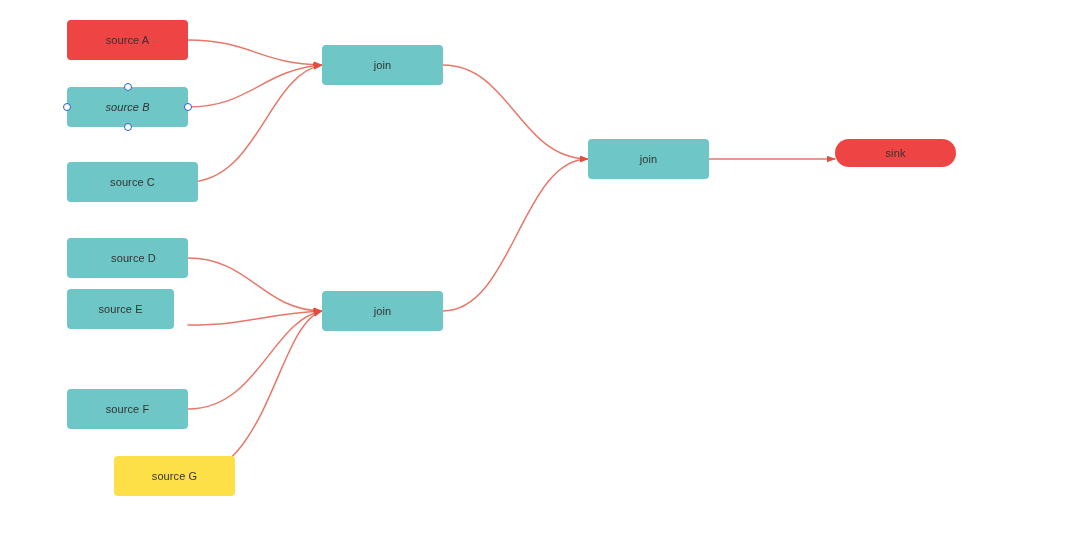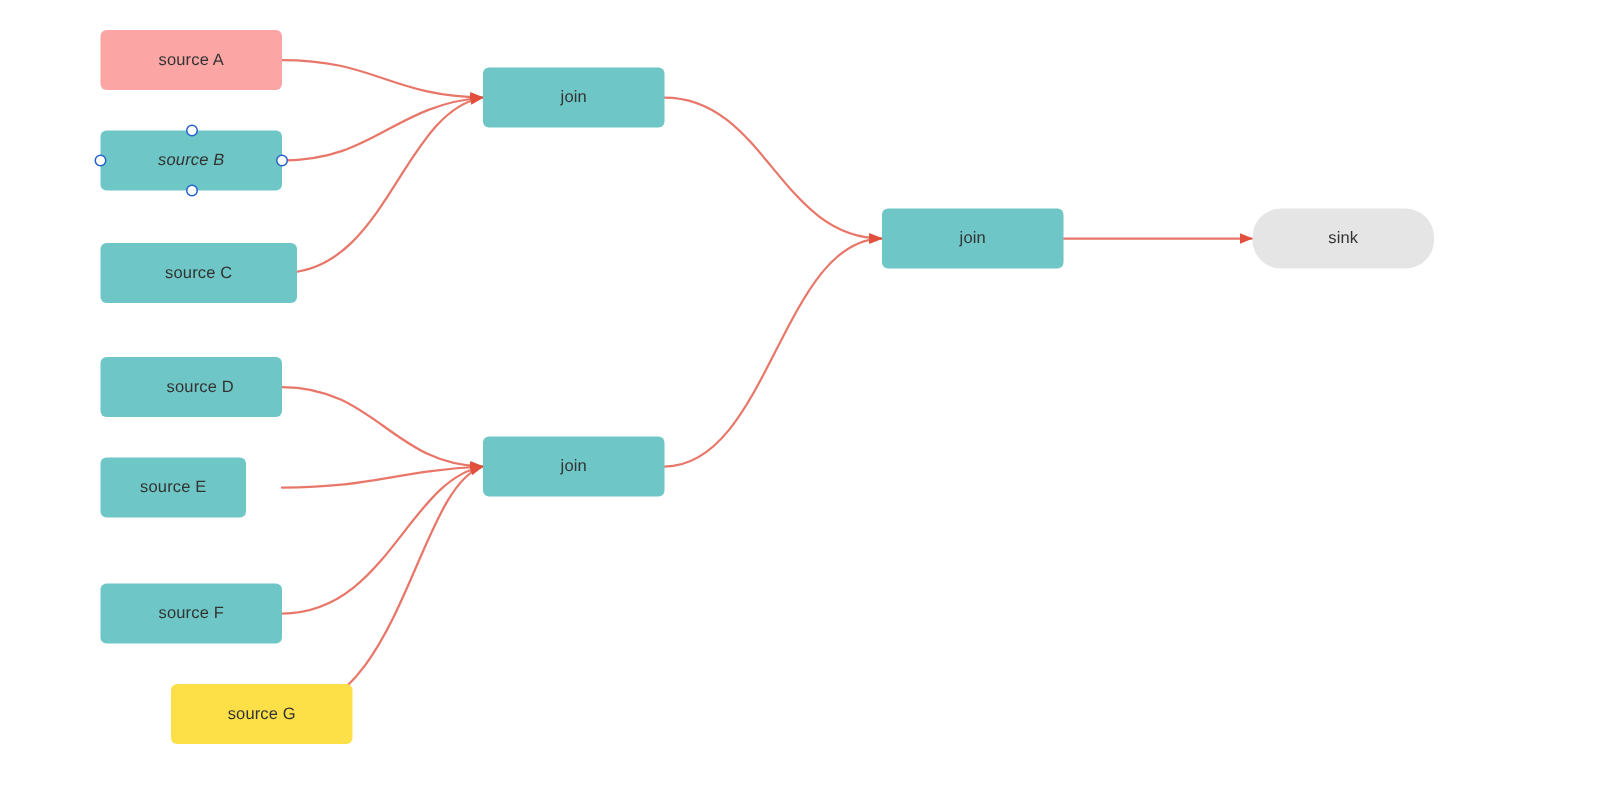--- a/index.html
+++ b/index.html
@@ -76,52 +76,52 @@
         <path d="M 188,325 C 250,325 262,314 322,311" fill="none" stroke="#e8776a" stroke-width="1.5" stroke-linecap="round" marker-end="url(#arrowhead)"></path>
         <path d="M 188,409 C 258,409 272,320 322,311" fill="none" stroke="#e8776a" stroke-width="1.5" stroke-linecap="round" marker-end="url(#arrowhead)"></path>
         <path d="M 188,476 C 268,476 278,324 322,311" fill="none" stroke="#e8776a" stroke-width="1.5" stroke-linecap="round" marker-end="url(#arrowhead)"></path>
         <path d="M 443,65 C 510,65 520,159 588,159" fill="none" stroke="#e8776a" stroke-width="1.5" stroke-linecap="round" marker-end="url(#arrowhead)"></path>
         <path d="M 443,311 C 512,311 522,159 588,159" fill="none" stroke="#e8776a" stroke-width="1.5" stroke-linecap="round" marker-end="url(#arrowhead)"></path>
         <path d="M 709,159 L 835,159" fill="none" stroke="#e8776a" stroke-width="1.5" stroke-linecap="round" marker-end="url(#arrowhead)"></path>
       </g>
   </svg>
 
   <div id="nodes-layer">
-      <div class="node" style="left: 67px; top: 20px; width: 121px; height: 40px; background: #fca5a5; color: rgb(51, 51, 51);">
+      <div class="node" style="left: 67px; top: 20px; width: 121px; height: 40px; background: #ef4444; color: rgb(51, 51, 51);">
         <span class="node-label">source A</span>
       </div>
       <div class="node" style="left: 67px; top: 87px; width: 121px; height: 40px; background: rgb(110, 198, 198); color: rgb(51, 51, 51); font-style: italic;">
         <span class="node-label">source B</span>
         <div class="handle handle-left" style="background: rgb(255, 255, 255); border-color: rgb(37, 99, 204);"></div>
         <div class="handle handle-right" style="background: rgb(255, 255, 255); border-color: rgb(37, 99, 204);"></div>
         <div class="handle handle-top" style="background: rgb(255, 255, 255); border-color: rgb(37, 99, 204);"></div>
         <div class="handle handle-bottom" style="background: rgb(255, 255, 255); border-color: rgb(37, 99, 204);"></div>
       </div>
       <div class="node" style="left: 67px; top: 162px; width: 131px; height: 40px; background: rgb(110, 198, 198); color: rgb(51, 51, 51);">
         <span class="node-label">source C</span>
       </div>
       <div class="node" style="left: 67px; top: 238px; width: 121px; height: 40px; background: rgb(110, 198, 198); color: rgb(51, 51, 51); padding-left: 12px;">
         <span class="node-label">source D</span>
       </div>
-      <div class="node" style="left: 67px; top: 305px; width: 97px; height: 40px; background: rgb(110, 198, 198); color: rgb(51, 51, 51);">
+      <div class="node" style="left: 67px; top: 289px; width: 107px; height: 40px; background: rgb(110, 198, 198); color: rgb(51, 51, 51);">
         <span class="node-label">source E</span>
       </div>
       <div class="node" style="left: 67px; top: 389px; width: 121px; height: 40px; background: rgb(110, 198, 198); color: rgb(51, 51, 51); justify-content: center;">
         <span class="node-label">source F</span>
       </div>
       <div class="node" style="left: 67px; top: 456px; width: 121px; height: 40px; background: #fde047; color: rgb(51, 51, 51); margin-left: 47px;">
         <span class="node-label">source G</span>
       </div>
       <div class="node" style="left: 322px; top: 45px; width: 121px; height: 40px; background: rgb(110, 198, 198); color: rgb(51, 51, 51);">
         <span class="node-label">join</span>
       </div>
       <div class="node" style="left: 322px; top: 291px; width: 121px; height: 40px; background: rgb(110, 198, 198); color: rgb(51, 51, 51);">
         <span class="node-label">join</span>
       </div>
       <div class="node" style="left: 588px; top: 139px; width: 121px; height: 40px; background: rgb(110, 198, 198); color: rgb(51, 51, 51);">
         <span class="node-label">join</span>
       </div>
-      <div class="node" style="left: 835px; top: 139px; width: 121px; height: 40px; background: #e5e5e5; color: rgb(51, 51, 51); border-radius: 19px;">
+      <div class="node" style="left: 835px; top: 139px; width: 121px; height: 28px; background: #ef4444; color: rgb(51, 51, 51); border-radius: 19px;">
         <span class="node-label">sink</span>
       </div>
     </div>
 
 </div>
 
 </body></html>

